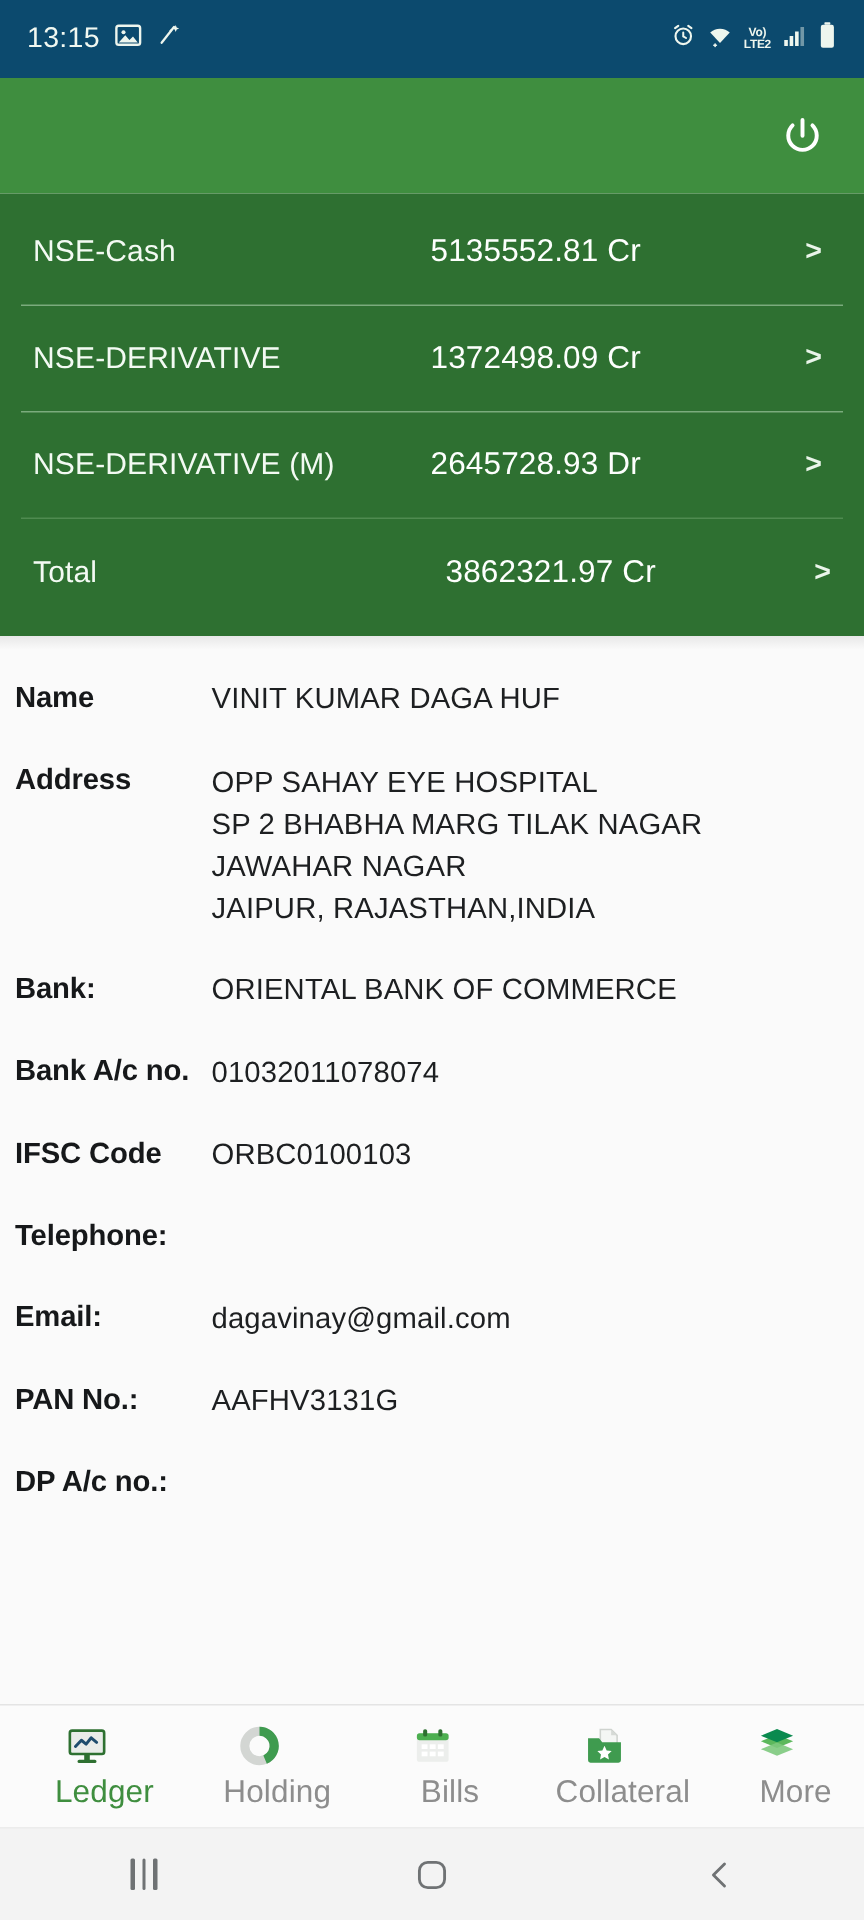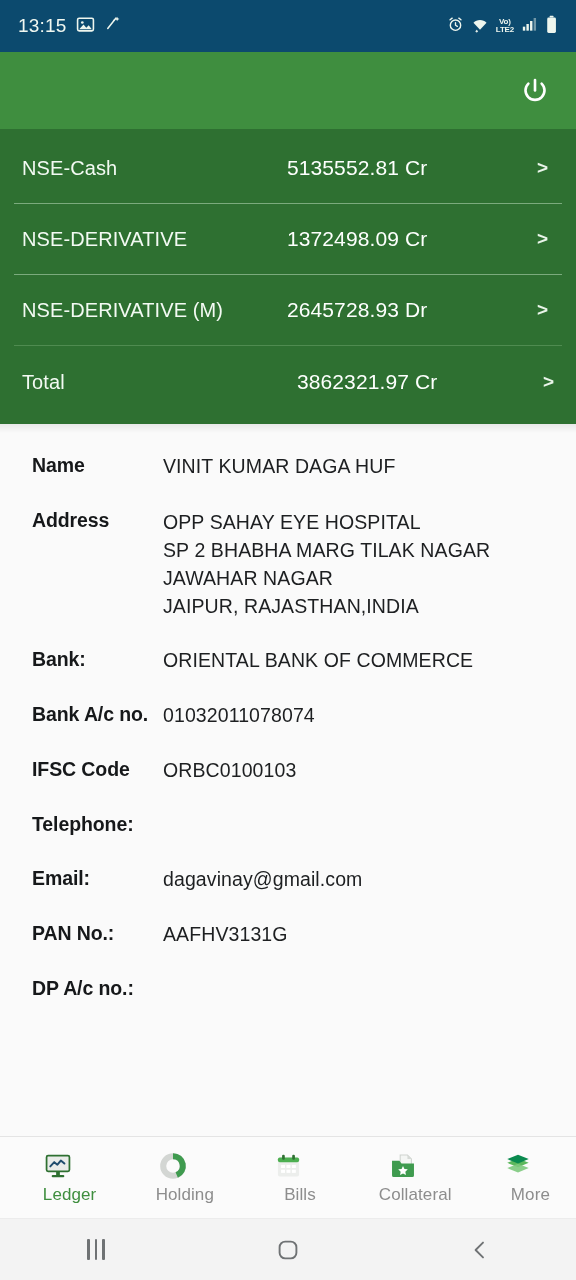--- a/index.html
+++ b/index.html
@@ -52,21 +52,21 @@
   .lr-chev { margin-left:auto; color:#eaf5ea; font-size:19px; font-weight:bold;
     padding-right:6px; }
   .ledger-row.total .lr-value { padding-left:10px; }
   .ledger-row.total .lr-chev { padding-right:0; }
   .divider { height:1px; background:#bcdcbc; opacity:.55; margin:0 14px; }
   .divider.soft { background:#8dbd8d; opacity:.35; }
 
   
   .details {
     flex:1 1 auto; background:#fafafa;
-    padding:30px 22px 0 32px; overflow:hidden;
+    padding:30px 22px 0 10px; overflow:hidden;
     background-image:linear-gradient(to bottom,#e8e8e8 0px,#fafafa 9px);
   }
   .det-row { display:flex; margin-bottom:30px; align-items:flex-start; }
   .det-label {
     flex:0 0 131px; font-size:19.5px; font-weight:bold; color:#16181a;
     letter-spacing:-.1px; line-height:1.2;
   }
   .det-value { font-size:19.5px; color:#1d1f21; line-height:1.28; letter-spacing:.1px; }
   .det-value .line { display:block; }
   .det-row.address { margin-bottom:28px; }
@@ -74,21 +74,21 @@
 
   
   .tabbar {
     flex:0 0 82px; background:#fbfbfb; display:flex;
     border-top:1px solid #e4e4e4;
     align-items:center;
   }
   .tab { flex:1; display:flex; flex-direction:column; align-items:center;
     justify-content:center; gap:3px; cursor:pointer; height:100%; }
   .tab-icon { height:32px; display:flex; align-items:center; justify-content:center; }
-  .tab-label { font-size:17px; color:#8d8d8d; letter-spacing:.1px;margin-left:24px; }
+  .tab-label { font-size:21px; color:#8d8d8d; letter-spacing:.1px;margin-left:24px; }
   .tab.active .tab-label { color:#3f8e3f; }
 
   
   .navbar {
     flex:0 0 62px; background:#f3f3f3; display:flex;
     align-items:center; justify-content:space-around;
     border-top:1px solid #ececec;
   }
   .nav-btn { width:70px; height:44px; display:flex;
     align-items:center; justify-content:center; cursor:pointer; }

